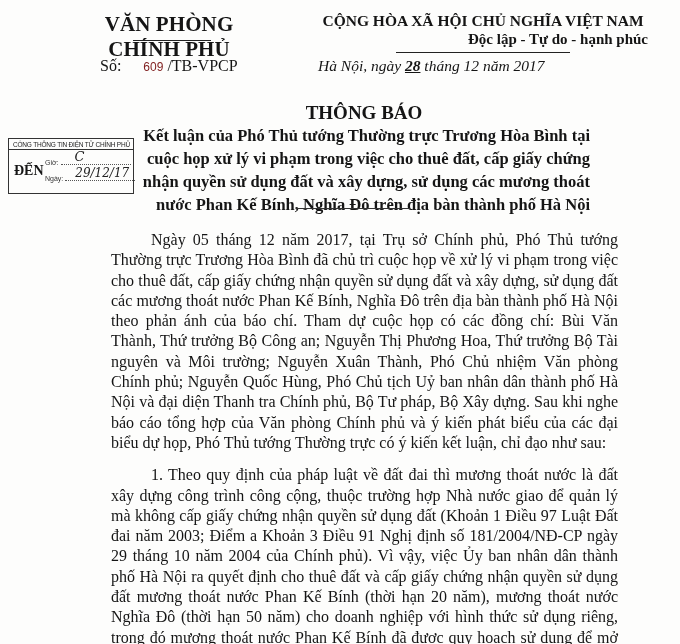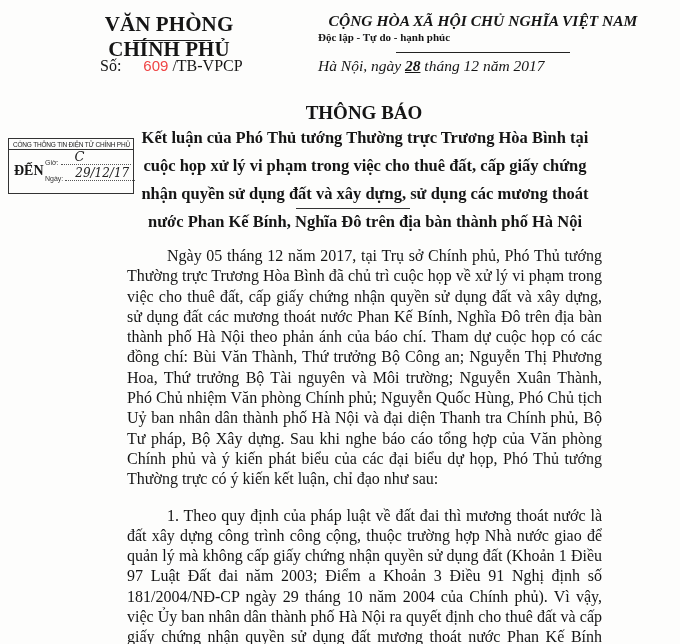--- a/index.html
+++ b/index.html
@@ -11,42 +11,42 @@
     position: relative;
   }
   .abs { position: absolute; }
   .agency {
     left: 74px; top: 12px; width: 190px; text-align: center;
     font-weight: bold; font-size: 21px; letter-spacing: 0.1px;
   }
   .agency-rule { left: 133px; top: 40px; width: 78px; border-top: 1px solid #222; }
   .docnum { left: 100px; top: 57px; font-size: 16px; }
   .docnum .lbl { margin-right: 18px; }
-  .docnum .num { font-family: "Liberation Sans", sans-serif; font-size: 15px; color: #ef4444; }
+  .docnum .num { font-family: "Liberation Sans", sans-serif; font-size: 12px; color: #7f1d1d; }
   .country {
     left: 318px; top: 12px; width: 330px; text-align: center;
-    font-weight: bold; font-size: 15.5px; font-style: italic;
+    font-weight: bold; font-size: 15.5px;
   }
   .motto {
-    left: 318px; top: 31px; width: 330px; text-align: left;
-    font-weight: bold; font-size: 11px;
+    left: 318px; top: 31px; width: 330px; text-align: right;
+    font-weight: bold; font-size: 15px;
   }
   .motto-rule { left: 396px; top: 52px; width: 174px; border-top: 1px solid #222; }
   .datel {
     left: 318px; top: 57px; width: 330px; 
     font-style: italic; font-size: 15.5px;
   }
   .datel .hand { font-weight: bold; text-decoration: underline; }
   .title {
     left: 0; top: 102px; width: 680px; text-align: center; padding-left: 48px; box-sizing: border-box;
     font-weight: bold; font-size: 19px;
   }
   .subject {
-    left: 140px; top: 124px; width: 450px; text-align: center;
-    font-weight: bold; font-size: 16.5px; line-height: 28px;
+    left: 140px; top: 124px; width: 450px; text-align: right;
+    font-weight: bold; font-size: 16.5px; line-height: 23px;
   }
   .subject-rule { left: 296px; top: 208px; width: 114px; border-top: 1px solid #333; }
   .stamp {
     left: 8px; top: 138px; width: 126px; height: 56px;
     border: 1px solid #333; background: #fdfdfc; box-sizing: border-box;
     font-family: "Liberation Sans", sans-serif;
   }
   .stamp-head {
     font-size: 6.5px; letter-spacing: -0.2px; padding: 2px 3px 1px 4px;
     border-bottom: 1px solid #333; white-space: nowrap; color: #222;
@@ -55,21 +55,21 @@
   .stamp-row { position: absolute; left: 36px; font-size: 7px; color: #333; white-space: nowrap; }
   .stamp-row.r1 { top: 17px; }
   .stamp-row.r2 { top: 33px; }
   .stamp-row .dots { display: inline-block; width: 70px; border-bottom: 1px dotted #555; position: relative; height: 8px; }
   .stamp-row .hw { position: absolute; left: 14px; bottom: 0; font-family: "DejaVu Serif", serif; font-style: italic; font-size: 13px; color: #222; }
   .stamp-row.r2 .hw { font-size: 12px; left: 10px; }
   .body {
     left: 111px; top: 230px; width: 507px;
     font-size: 16px; line-height: 20.3px; text-align: justify;
   }
-  .body p { margin: 16px; text-indent: 40px; }
+  .body p { margin: 0; text-indent: 40px; }
   .body p + p { margin-top: 12px; }
 </style>
 </head>
 <body>
 
 <div class="abs agency">VĂN PHÒNG CHÍNH PHỦ</div>
 <div class="abs agency-rule"></div>
 <div class="abs docnum">
   <span class="lbl">Số:</span>
   <span class="num">609</span>

